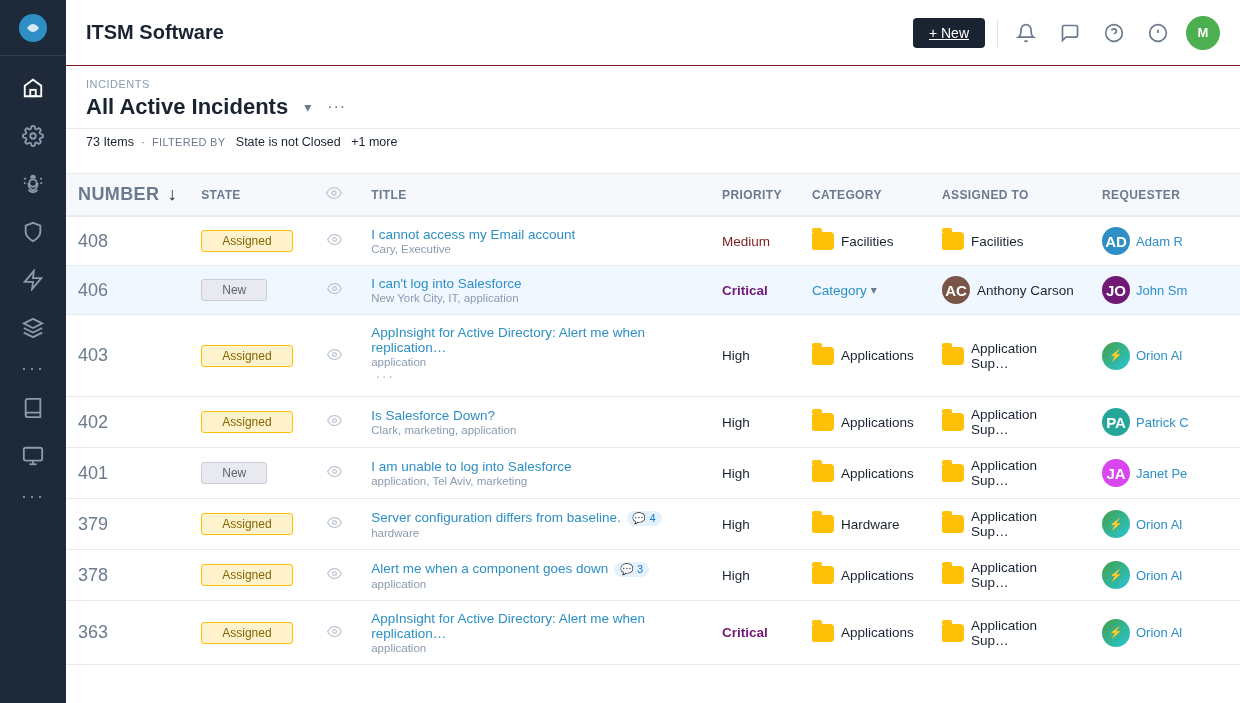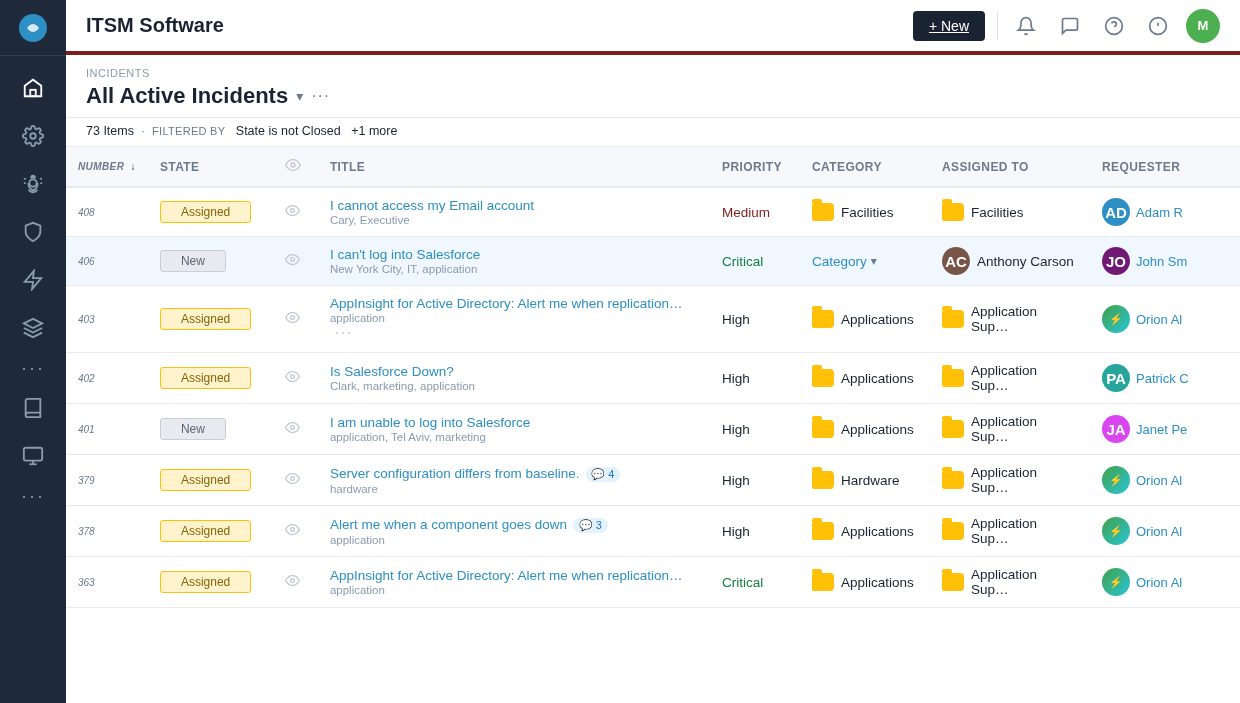--- a/index.html
+++ b/index.html
@@ -60,26 +60,26 @@
     .main {
       flex: 1;
       display: flex;
       flex-direction: column;
       overflow: hidden;
       background: #fff;
     }
 
     
     .topbar {
-      height: 55px;
+      height: 66px;
       display: flex;
       align-items: center;
       padding: 10px 20px;
       background: #fff;
-      border-bottom: 4px solid #7f1d1d;
+      border-bottom: 1px solid #7f1d1d;
       justify-content: space-between;
     }
     .topbar-title {
       font-size: 20px;
       font-weight: 600;
       color: #1a2332;
     }
     .topbar-actions {
       display: flex;
       align-items: center;
@@ -133,40 +133,40 @@
     .breadcrumb {
       font-size: 11px;
       color: #8a9bb0;
       text-transform: uppercase;
       letter-spacing: 0.5px;
       margin-bottom: 4px;
     }
     .page-title-row {
       display: flex;
       align-items: center;
-      gap: 8px;
+      gap: 16px;
     }
     .page-title {
       font-size: 22px;
       font-weight: 700;
       color: #1a2332;
     }
     .page-title-caret {
       color: #6b7a8d;
       font-size: 14px;
       cursor: pointer;
     }
     .page-menu-dots {
       color: #6b7a8d;
       font-size: 16px;
       cursor: pointer;
       letter-spacing: 1px;
     }
     .filter-row {
-      padding: 6px 20px 8px;
+      padding: 6px 20px 24px;
       font-size: 12.5px;
       color: #6b7a8d;
       background: #fff;
       border-bottom: 1px solid #e8eaf0;
     }
     .filter-row span { color: #1a2332; font-weight: 500; }
     .filter-tag { color: #2d8fc4; cursor: pointer; }
 
     
     .table-container {
@@ -201,40 +201,40 @@
     tbody tr {
       border-bottom: 1px solid #e8eaf0;
       background: #fff;
     }
     tbody tr.highlighted { background: #f0f7ff; }
     tbody td {
       padding: 10px 12px;
       vertical-align: middle;
       color: #1a2332;
     }
-    .col-number { width: 70px; color: #6b7a8d; font-size: 10px; font-style: italic; }
+    .col-number { width: 70px; color: #6b7a8d; font-size: 18px; }
     .col-state { width: 120px; }
     .col-visibility { width: 50px; text-align: center; }
     .col-title { min-width: 280px; }
     .col-priority { width: 90px; }
     .col-category { width: 130px; }
     .col-assigned { width: 160px; }
     .col-requester { width: 150px; }
 
     .badge {
       display: inline-block;
       padding: 3px 20px;
       border-radius: 3px;
       font-size: 12px;
       font-weight: 500;
     }
     .badge-assigned { background: #fff3cd; color: #856404; border: 1px solid #ffc107; }
     .badge-new { background: #e8eaf0; color: #5a6472; border: 1px solid #c8cdd8; }
 
-    .priority-critical { color: #15803d; font-weight: 400; }
+    .priority-critical { color: #701a75; font-weight: 700; }
     .priority-high { color: #1a2332; }
     .priority-medium { color: #7f1d1d; }
 
     .title-link { color: #2d8fc4; text-decoration: none; font-size: 13.5px; }
     .title-sub { font-size: 11.5px; color: #8a9bb0; margin-top: 1px; }
 
     .category-link { color: #2d8fc4; text-decoration: none; }
     .category-text { color: #1a2332; }
 
     .assigned-cell {

